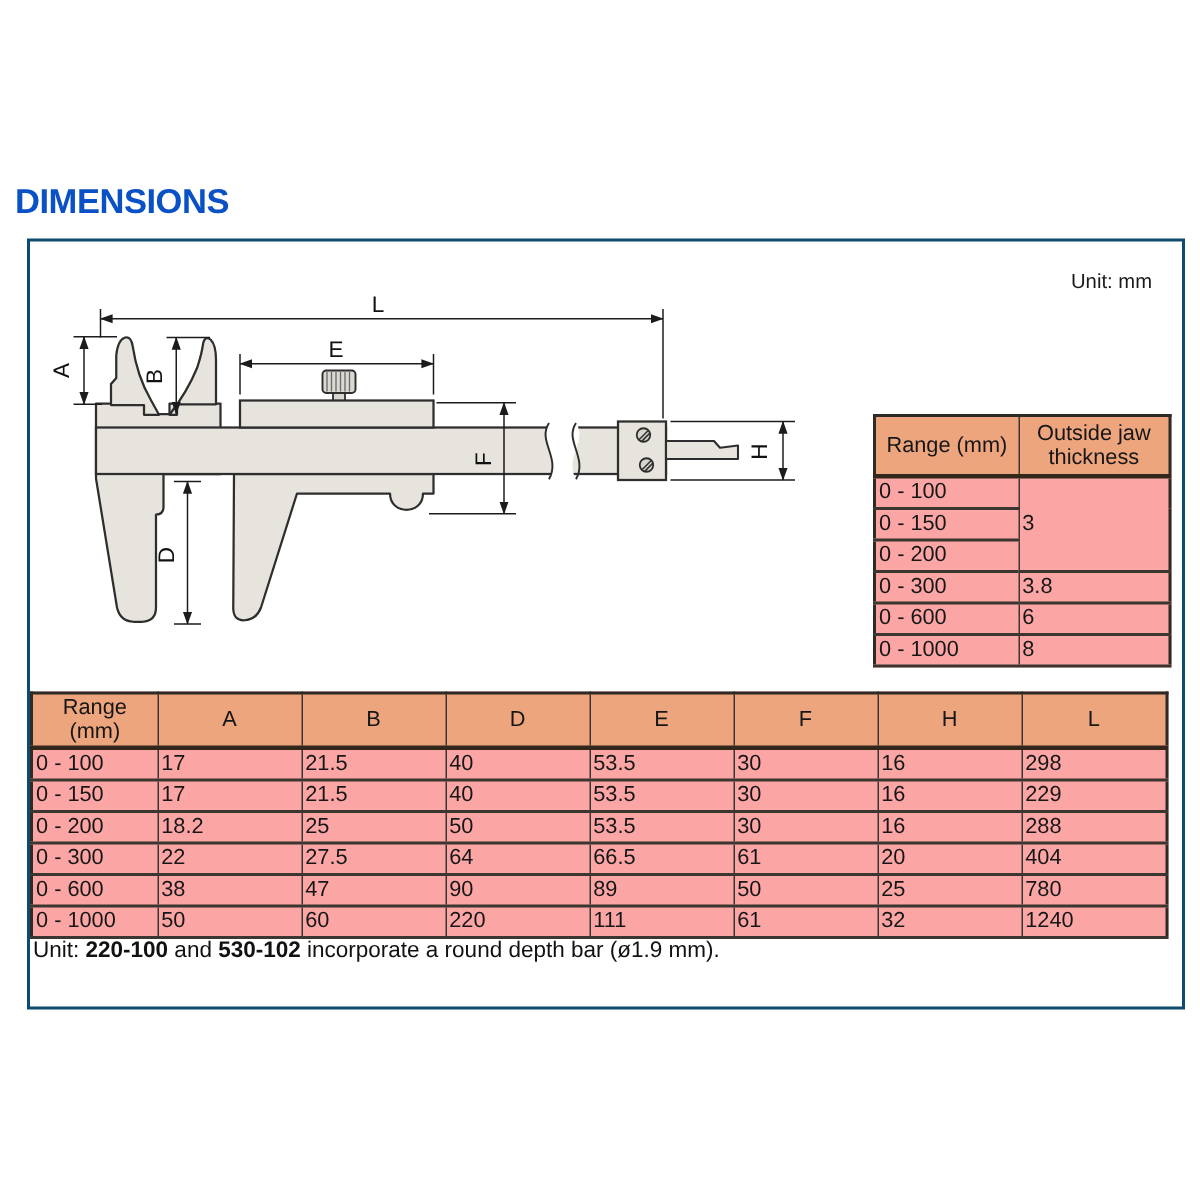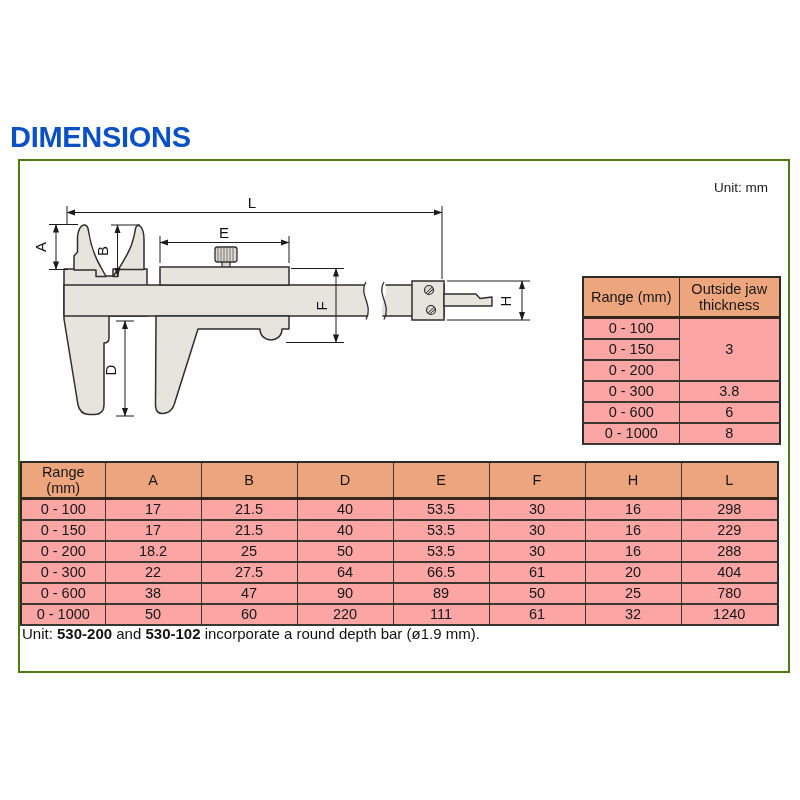--- a/index.html
+++ b/index.html
@@ -3,45 +3,45 @@
 <meta charset="utf-8">
 <style>
   html,body{margin:0;padding:0;}
   body{
     width:800px;height:800px;position:relative;background:#ffffff;
     font-family:"Liberation Sans", sans-serif;color:#1a1a1a;
     -webkit-font-smoothing:antialiased;
   }
   .page-title{
     position:absolute;left:10px;top:121px;
-    font-size:29px;font-weight:bold;color:#0a51c6;letter-spacing:-0.3px;
+    font-size:23px;font-weight:bold;color:#0a51c6;letter-spacing:-0.3px;
   }
   .frame{
     position:absolute;left:18px;top:159px;width:768px;height:510px;
-    border:2px solid #4d7c0f;background:#ffffff;
+    border:2px solid #0c4a6e;background:#ffffff;
   }
   .unit-label{
     position:absolute;top:19px;right:20px;font-size:13.5px;color:#1a1a1a;
   }
   .drawing{position:absolute;left:12px;top:33px;}
 
   
   table.dim-table{
     border-collapse:collapse;table-layout:fixed;
     background:#fca5a5;font-size:14.5px;color:#161616;
     border:2px solid #2e2a26;
   }
   table.dim-table th{
     background:#eda57e;font-weight:normal;
     border:1px solid #3b362f;border-bottom:3px solid #33271c;
     padding:1px 2px;line-height:1.12;
   }
   table.dim-table td{
     border:1px solid #3b362f;border-top:2px solid #3b362f;border-bottom:2px solid #3b362f;
-    text-align:center;padding:0 2px;height:19px;line-height:19px;
+    padding:0 2px;height:19px;line-height:19px;
   }
   #jaw-table{position:absolute;left:562px;top:115px;width:197px;}
   #jaw-table th{height:36px;}
   #main-table{position:absolute;left:0px;top:300px;width:757px;}
   #main-table th{height:27px;}
 
   .note{
     position:absolute;left:2px;top:464px;font-size:15px;line-height:17.5px;color:#111;
   }
   .note .indent{padding-left:36px;display:block;}
@@ -261,16 +261,16 @@
           <td>220</td>
           <td>111</td>
           <td>61</td>
           <td>32</td>
           <td>1240</td>
         </tr>
       </tbody>
   </table>
 
   <div class="note">
-    <span>Unit: </span><b>530-200</b><span> and </span><b>530-102</b><span> incorporate a round depth bar (ø1.9 mm).</span>
+    <span>Unit: </span><b>220-100</b><span> and </span><b>530-102</b><span> incorporate a round depth bar (ø1.9 mm).</span>
   </div>
 
 </div>
 
 </body></html>

